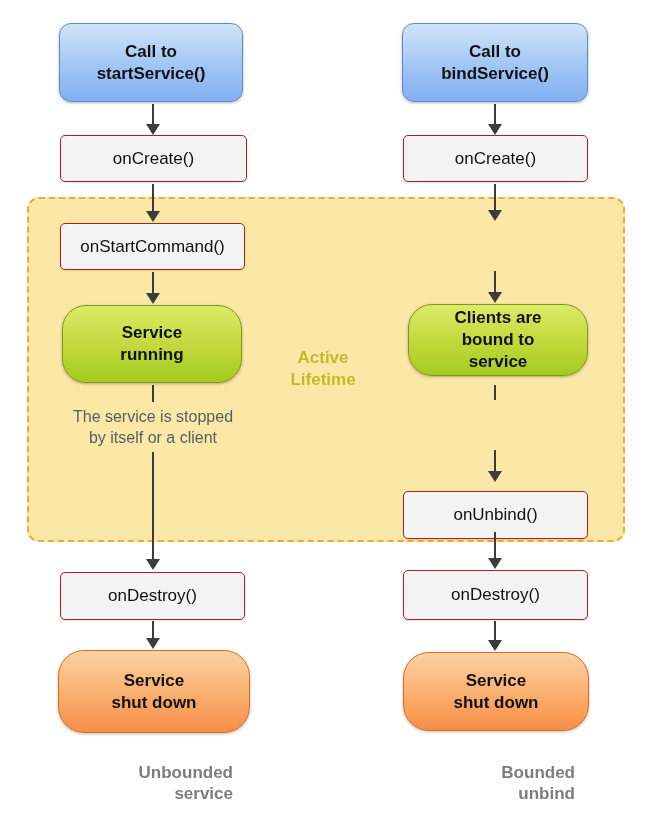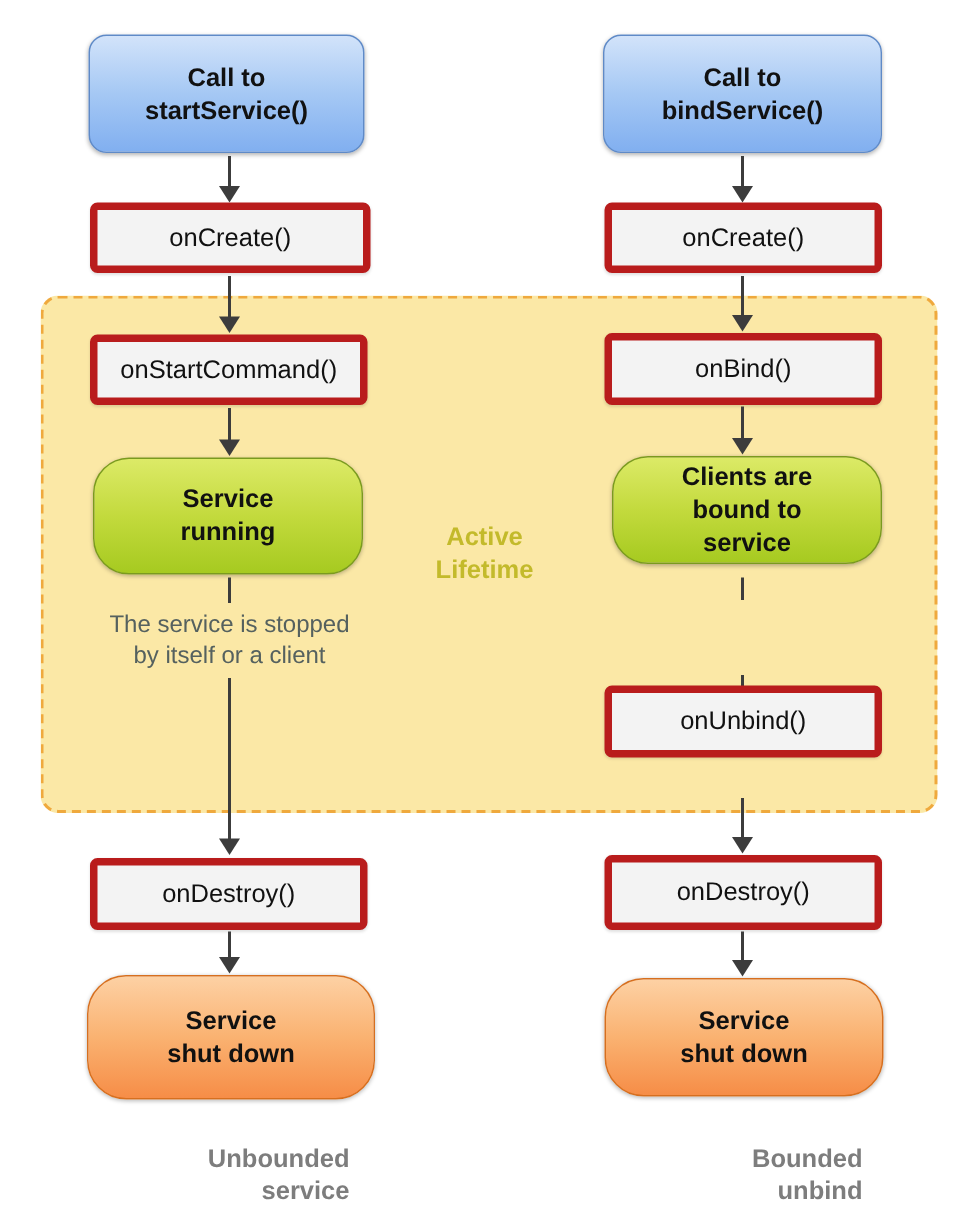--- a/index.html
+++ b/index.html
@@ -25,21 +25,21 @@
     background: linear-gradient(180deg, #d2e3fa 0%, #a5c8f4 50%, #81aff0 100%);
     border: 1px solid #5f8ac7;
     border-radius: 12px;
     font-weight: bold;
     font-size: 17px;
     line-height: 22px;
     box-shadow: 0 1px 3px rgba(0,0,0,0.30);
   }
   .box-gray {
     background: #f3f3f3;
-    border: 5px solid #b91c1c;
+    border: 1px solid #b91c1c;
     border-radius: 5px;
     font-size: 17px;
     box-shadow: 0 1px 2px rgba(0,0,0,0.12);
   }
   .pill-green {
     background: linear-gradient(180deg, #dcea67 0%, #c3da3d 50%, #a6ca20 100%);
     border: 1px solid #7a9a1f;
     border-radius: 24px;
     font-weight: bold;
     font-size: 17px;
@@ -175,42 +175,41 @@
     <div class="head"></div>
   </div>
 
   <div class="node box-gray" style="left:403px; top:135px; width:185px; height:47px;">onCreate()</div>
 
   <div class="arrow" style="left:488px; top:184px; height:37px;">
     <div class="shaft"></div>
     <div class="head"></div>
   </div>
 
-  <div class="node box-gray" style="left:403px; top:222px; width:185px; height:48px;">onBind()</div>
 
   <div class="arrow" style="left:488px; top:271px; height:32px;">
     <div class="shaft"></div>
     <div class="head"></div>
   </div>
 
   <div class="node pill-green" style="left:408px; top:304px; width:180px; height:72px;">Clients are
 bound to
 service</div>
 
   <div class="arrow stub" style="left:488px; top:385px; height:15px;">
     <div class="shaft"></div>
   </div>
 
 
   <div class="arrow" style="left:488px; top:450px; height:32px;">
     <div class="shaft"></div>
     <div class="head"></div>
   </div>
 
-  <div class="node box-gray" style="left:403px; top:457px; width:185px; height:48px;">onUnbind()</div>
+  <div class="node box-gray" style="left:403px; top:491px; width:185px; height:48px;">onUnbind()</div>
 
   <div class="arrow" style="left:488px; top:532px; height:37px;">
     <div class="shaft"></div>
     <div class="head"></div>
   </div>
 
   <div class="node box-gray" style="left:403px; top:570px; width:185px; height:50px;">onDestroy()</div>
 
   <div class="arrow" style="left:488px; top:621px; height:30px;">
     <div class="shaft"></div>

